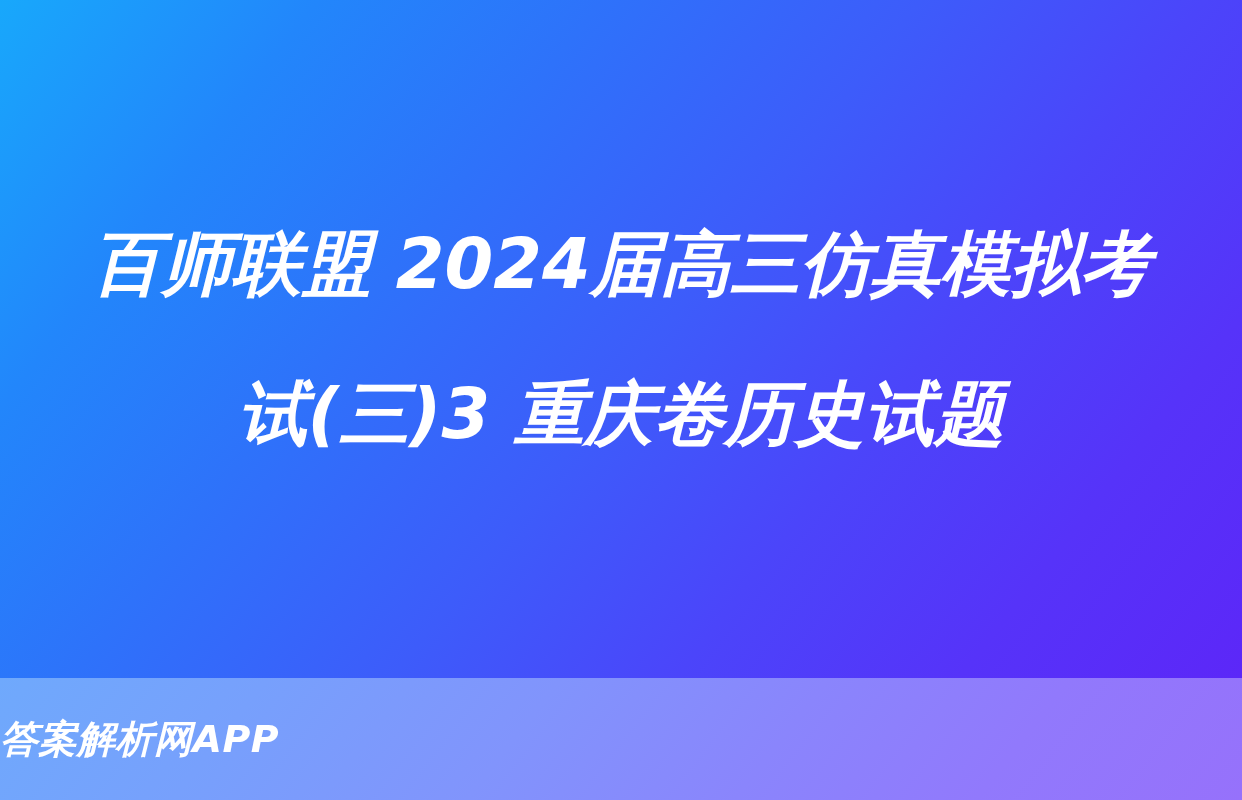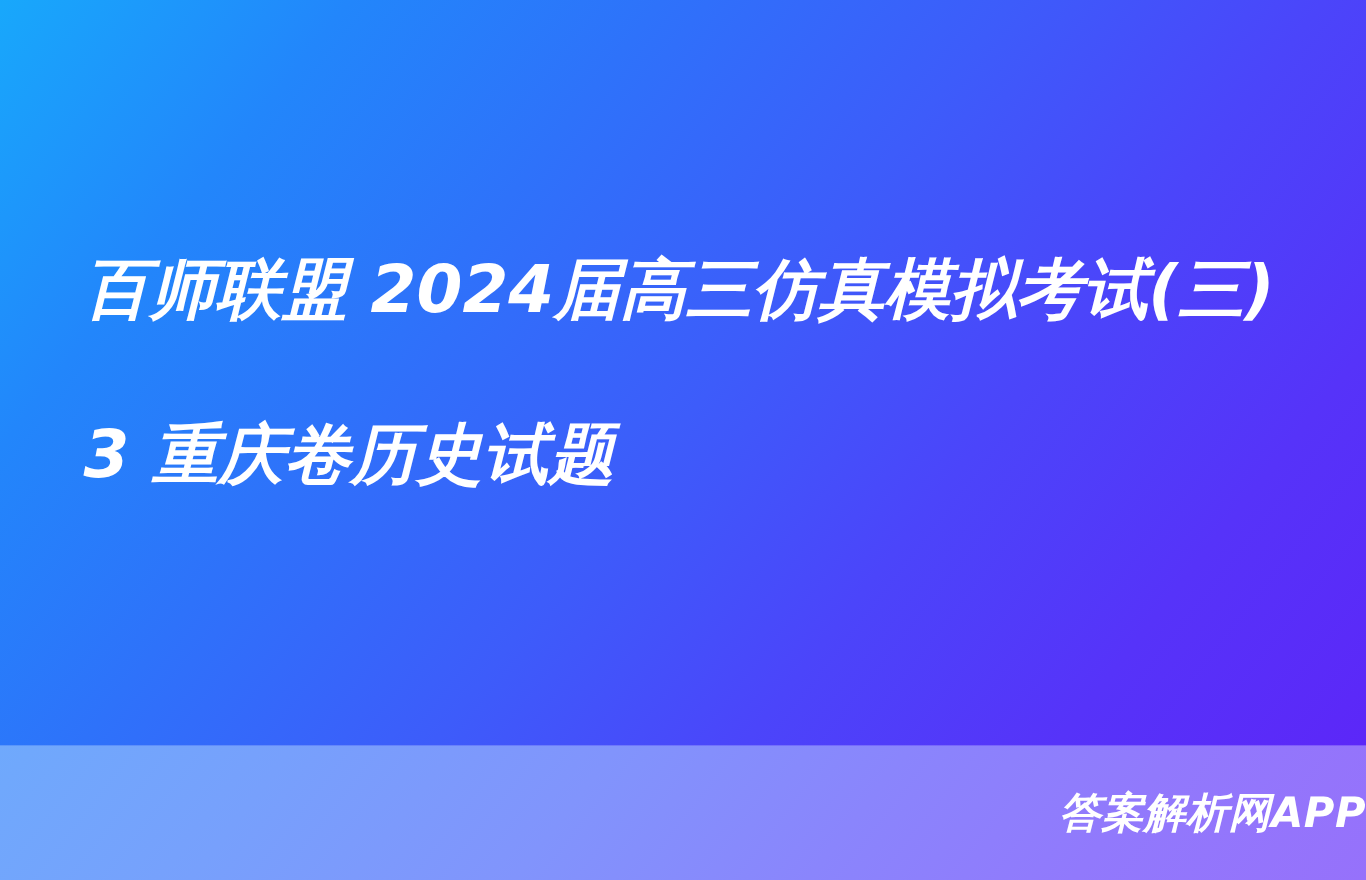--- a/index.html
+++ b/index.html
@@ -41,43 +41,44 @@
     flex-direction: column;
     align-items: center;
     justify-content: center;
     box-sizing: border-box;
   }
 
   #hero-title {
     width: 1090px;
     margin: 0;
     padding: 0;
+    text-align: center;
     color: #ffffff;
     font-family: "DejaVu Sans", "Liberation Sans", sans-serif;
-    font-size: 60px;
+    font-size: 70px;
     line-height: 150px;
     font-weight: 700;
     font-style: italic;
     letter-spacing: 0px;
     white-space: normal;
     word-break: break-all;
     text-rendering: geometricPrecision;
     -webkit-font-smoothing: antialiased;
   }
 
   
   #watermark-bar {
     position: absolute;
     left: 0;
     top: 678px;
     width: 1242px;
     height: 122px;
     display: flex;
     align-items: center;
-    justify-content: flex-end;
+    justify-content: flex-start;
     box-sizing: border-box;
     background: linear-gradient(
         128deg,
         #6FA9FC 0%,
         #77A0FC 20%,
         #8194FC 42%,
         #8A85FC 62%,
         #9179FC 80%,
         #9671FB 100%);
   }

